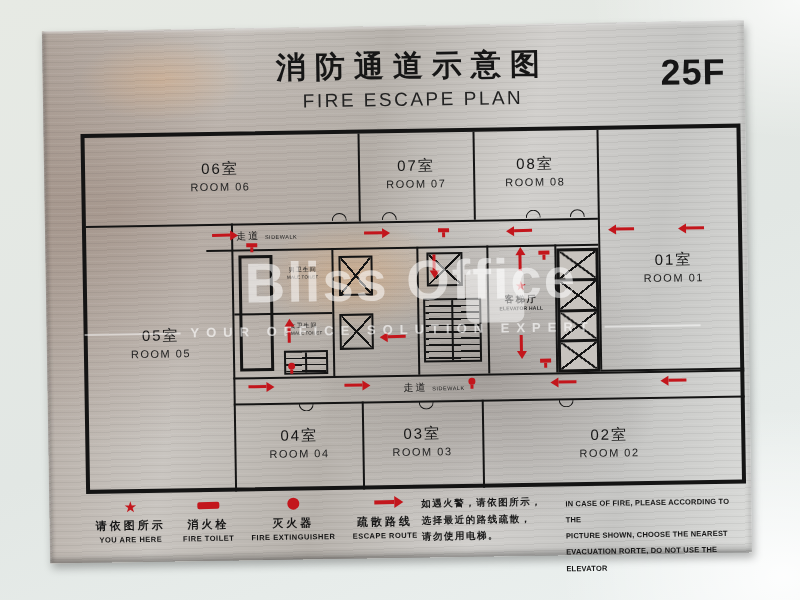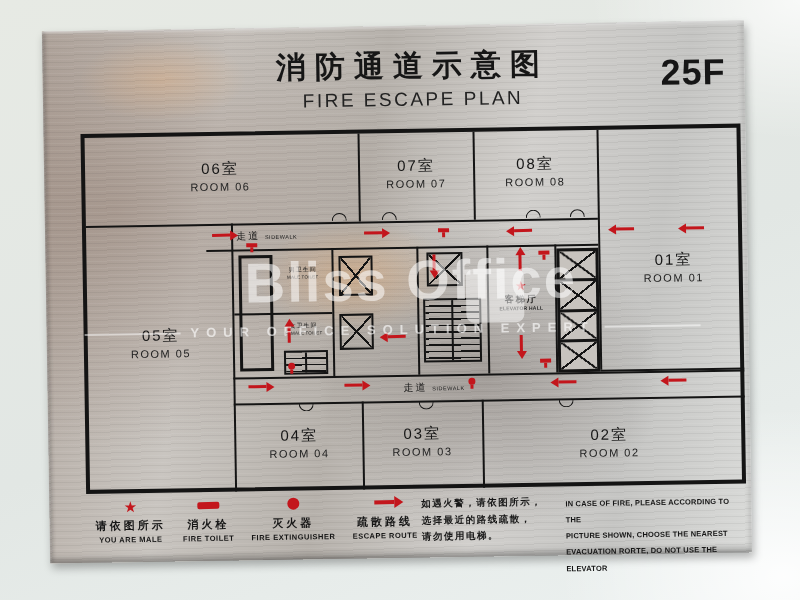--- a/index.html
+++ b/index.html
@@ -228,21 +228,21 @@
     <div class="ext" style="left:200px;top:228px"></div>
     <div class="ext" style="left:380px;top:246px"></div>
   </div>
 
   <div class="legend">
     <div class="leg-item">
       <div class="leg-sym">
           <span class="leg-star">★</span>
         </div>
       <div class="leg-cn">请依图所示</div>
-      <div class="leg-en">YOU ARE MALE</div>
+      <div class="leg-en">YOU ARE HERE</div>
     </div>
     <div class="leg-item">
       <div class="leg-sym">
           <span class="leg-hyd"></span>
         </div>
       <div class="leg-cn">消火栓</div>
       <div class="leg-en">FIRE TOILET</div>
     </div>
     <div class="leg-item">
       <div class="leg-sym">

